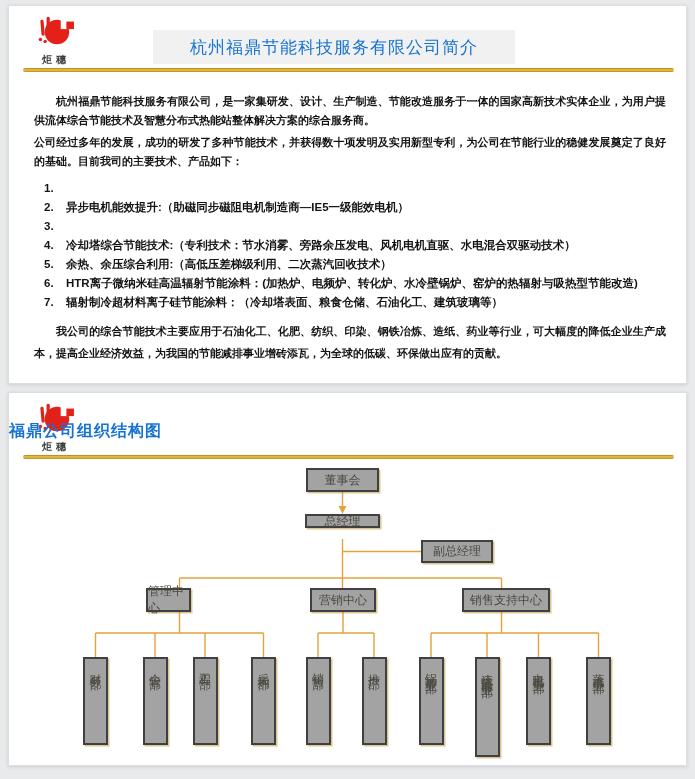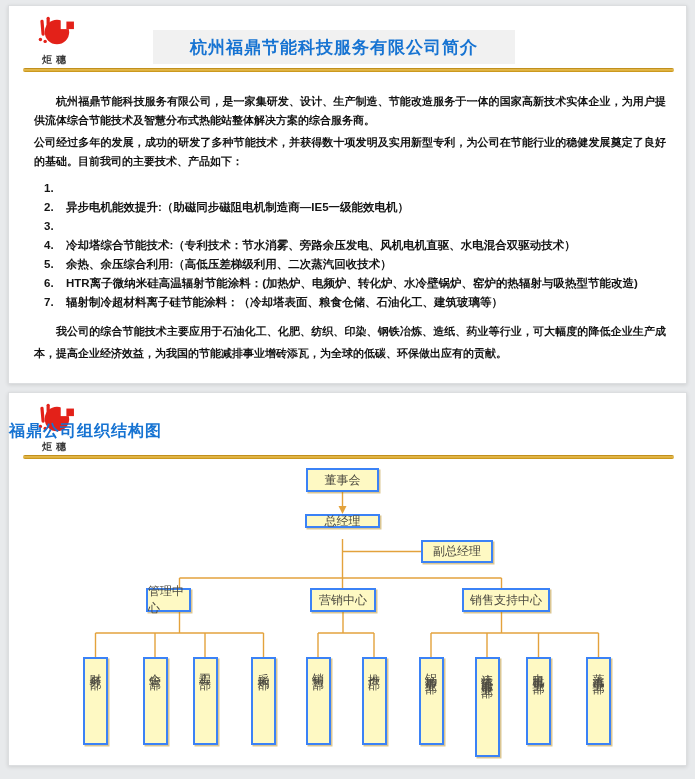--- a/index.html
+++ b/index.html
@@ -16,21 +16,21 @@
   #card1{top:5px;height:379px;}
   #card2{top:392px;height:374px;}
 
   .logo{position:absolute;left:20px;top:8px;width:54px;text-align:center;}
   .logo-text{font-size:10px;font-weight:bold;color:#3a3a3a;letter-spacing:4px;margin-top:1px;white-space:nowrap;}
 
   .title-bar{
     position:absolute;left:144px;top:24px;width:362px;height:34px;
     background:#f1f1f1;display:flex;align-items:center;justify-content:center;
   }
-  .title-text{font-size:17px;font-weight:bold;color:#1673d2;letter-spacing:1px;}
+  .title-text{font-size:17px;font-weight:normal;color:#1673d2;letter-spacing:1px;}
   .title-center{
     position:absolute;left:0;right:0;top:28px;text-align:left;
     font-size:16px;font-weight:bold;color:#1673d2;letter-spacing:1px;
   }
   .gold-line{
     position:absolute;left:14px;width:651px;top:62px;height:4px;border-radius:2px;
     background:linear-gradient(180deg,#b07c07 0%,#ecc257 45%,#c28d0e 100%);
   }
 
   .content{
@@ -39,21 +39,21 @@
   .content p{font-size:11px;line-height:19px;margin:0 0 3px;text-align:justify;}
   .content p.indent{text-indent:2em;}
   .tech-list{margin:8px 0 0;padding:0;list-style:none;}
   .tech-list li{display:flex;font-size:11.5px;line-height:19px;}
   .tech-list .num{flex:none;width:22px;padding-left:10px;}
   .closing{margin-top:8px !important;line-height:22px !important;}
 
   
   .org-svg{position:absolute;left:0;top:0;}
   .obox{
-    position:absolute;background:#fef9c3;border:2px solid #3b82f6;
+    position:absolute;background:#a3a3a3;border:2px solid #404040;
     box-sizing:border-box;display:flex;align-items:center;justify-content:center;
     font-size:12px;color:#4c4a40;box-shadow:1.5px 1.5px 0 rgba(176,128,16,.45);
   }
   .vbox{align-items:flex-start;padding-top:5px;}
   .vbox span{writing-mode:vertical-rl;text-orientation:upright;letter-spacing:2px;line-height:1;}
 </style>
 </head>
 <body>
 
 <div class="card" id="card1">

